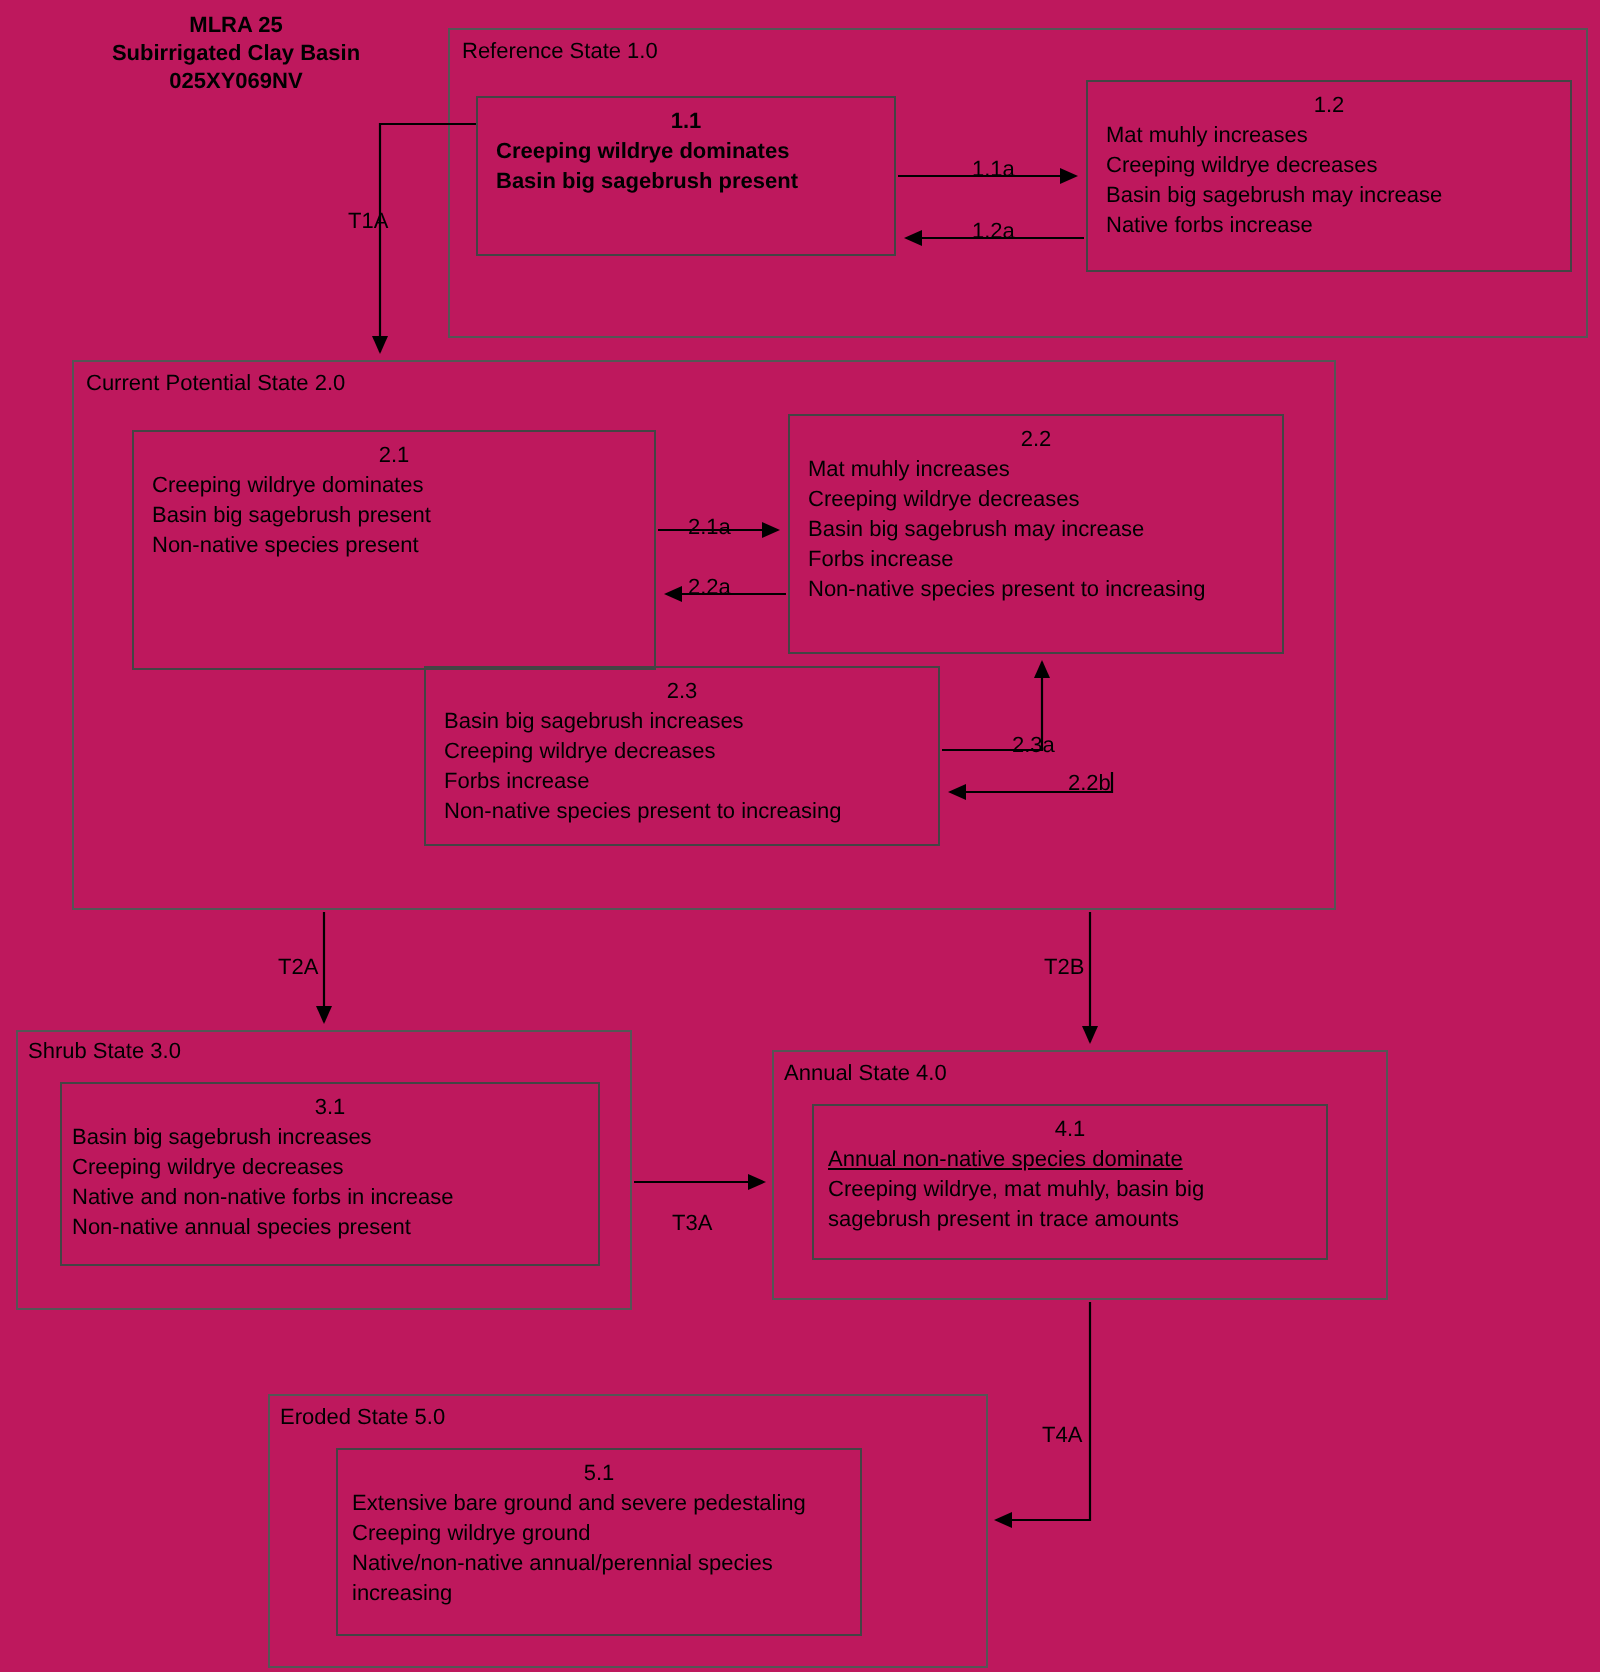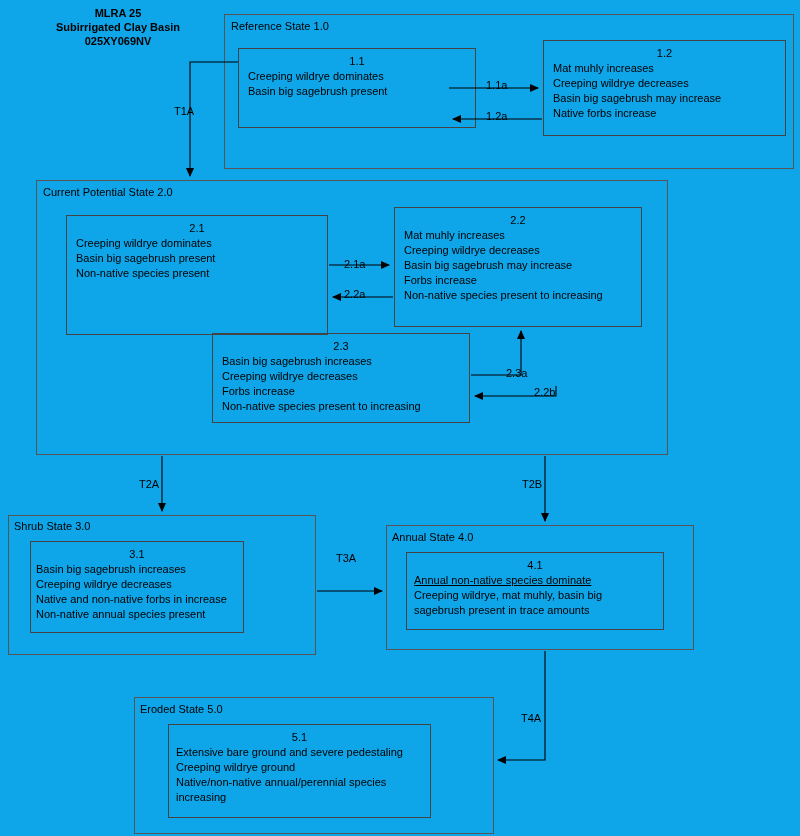--- a/index.html
+++ b/index.html
@@ -9,21 +9,21 @@
   }
   body {
     font-family: "Liberation Sans", sans-serif;
     color: #000000;
   }
   #canvas {
     position: relative;
     width: 800px;
     height: 836px;
     overflow: hidden;
-    background: #0ea5e9;
+    background: #be185d;
   }
   .box {
     position: absolute;
     border: 1px solid #000000;
     box-sizing: border-box;
     background: transparent;
   }
   .state-box {
     border: 1px solid #555555;
   }
@@ -76,21 +76,21 @@
 
   <div class="title" style="left:38px; top:6px; text-align:center; width:160px;">
     <div style="font-weight:bold;">MLRA 25</div>
     <div style="font-weight:bold;">Subirrigated Clay Basin</div>
     <div style="font-weight:bold;">025XY069NV</div>
   </div>
 
   <div class="box state-box" style="left:224px; top:14px; width:570px; height:155px;"></div>
   <div class="state-label" style="left:231px; top:20px;">Reference State 1.0</div>
 
-  <div class="box phase-box" style="left:238px; top:48px; width:238px; height:80px;">
+  <div class="box phase-box" style="left:238px; top:48px; width:210px; height:80px;font-weight:bold;">
     <div class="phase-num">1.1</div>
     <div class="phase-lines">Creeping wildrye dominates</div>
     <div class="phase-lines">Basin big sagebrush present</div>
   </div>
 
   <div class="box phase-box" style="left:543px; top:40px; width:243px; height:96px;">
     <div class="phase-num">1.2</div>
     <div class="phase-lines">Mat muhly increases</div>
     <div class="phase-lines">Creeping wildrye decreases</div>
     <div class="phase-lines">Basin big sagebrush may increase</div>
@@ -120,21 +120,21 @@
     <div class="phase-num">2.3</div>
     <div class="phase-lines">Basin big sagebrush increases</div>
     <div class="phase-lines">Creeping wildrye decreases</div>
     <div class="phase-lines">Forbs increase</div>
     <div class="phase-lines">Non-native species present to increasing</div>
   </div>
 
   <div class="box state-box" style="left:8px; top:515px; width:308px; height:140px;"></div>
   <div class="state-label" style="left:14px; top:520px;">Shrub State 3.0</div>
 
-  <div class="box phase-box" style="left:30px; top:541px; width:214px; height:92px;">
+  <div class="box phase-box" style="left:30px; top:541px; width:270px; height:92px;">
     <div class="phase-num">3.1</div>
     <div class="phase-lines" style="padding-left:5px;">Basin big sagebrush increases</div>
     <div class="phase-lines" style="padding-left:5px;">Creeping wildrye decreases</div>
     <div class="phase-lines" style="padding-left:5px;">Native and non-native forbs in increase</div>
     <div class="phase-lines" style="padding-left:5px;">Non-native annual species present</div>
   </div>
 
   <div class="box state-box" style="left:386px; top:525px; width:308px; height:125px;"></div>
   <div class="state-label" style="left:392px; top:531px;">Annual State 4.0</div>
 
@@ -152,21 +152,21 @@
     <div class="phase-num">5.1</div>
     <div class="phase-lines" style="padding-left:7px;">Extensive bare ground and severe pedestaling</div>
     <div class="phase-lines" style="padding-left:7px;">Creeping wildrye ground</div>
     <div class="phase-lines" style="padding-left:7px;">Native/non-native annual/perennial species</div>
     <div class="phase-lines" style="padding-left:7px;">increasing</div>
   </div>
 
   <div class="arrow-label" style="left:174px; top:105px;">T1A</div>
   <div class="arrow-label" style="left:139px; top:478px;">T2A</div>
   <div class="arrow-label" style="left:522px; top:478px;">T2B</div>
-  <div class="arrow-label" style="left:336px; top:552px;text-align:center;">T3A</div>
+  <div class="arrow-label" style="left:336px; top:606px;text-align:center;">T3A</div>
   <div class="arrow-label" style="left:521px; top:712px;">T4A</div>
 
   <div class="arrow-label" style="left:486px; top:79px;">1.1a</div>
   <div class="arrow-label" style="left:486px; top:110px;">1.2a</div>
   <div class="arrow-label" style="left:344px; top:258px;">2.1a</div>
   <div class="arrow-label" style="left:344px; top:288px;">2.2a</div>
   <div class="arrow-label" style="left:506px; top:367px;">2.3a</div>
   <div class="arrow-label" style="left:534px; top:386px;">2.2b</div>
 
   <svg class="arrows" viewBox="0 0 800 836">

